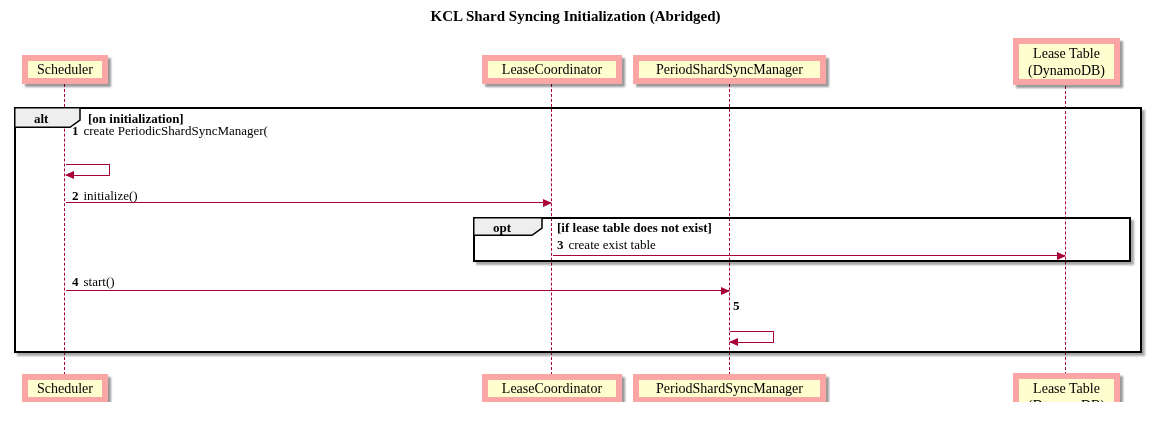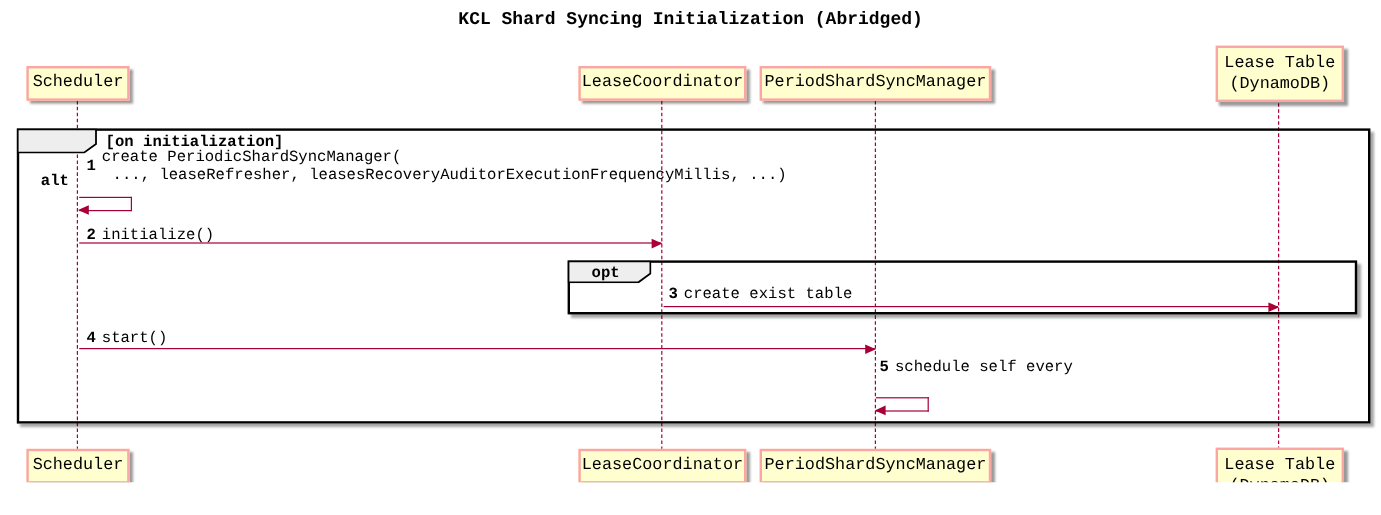--- a/index.html
+++ b/index.html
@@ -1,32 +1,32 @@
 <!DOCTYPE html>
 <html><head>
 <meta charset="utf-8">
 <style>
   html,body { margin:0; padding:0; background:#ffffff; }
   .canvas {
     position:relative; width:1151px; height:402px; background:#ffffff;
-    font-family:Liberation Mono, monospace; color:#000;
+    font-family:Liberation Serif, serif; color:#000;
     overflow:hidden;
   }
   .title {
     position:absolute; left:0; top:8px; width:1151px; text-align:center;
     font-size:15px; font-weight:bold;
   }
   
   .lifeline {
     position:absolute; width:0; border-left:1px dashed #A80036;
   }
   
   .pbox {
     position:absolute; box-sizing:border-box;
-    background:#FEFECE; border:2px solid #fca5a5;
+    background:#FEFECE; border:6px solid #fca5a5;
     box-shadow:3px 3px 2px rgba(0,0,0,0.4);
     display:flex; flex-direction:column; align-items:center; justify-content:center;
     font-size:14px; line-height:17px; text-align:center;
   }
   
   .frame {
     position:absolute; box-sizing:border-box; border:2px solid #000;
     box-shadow:3px 3px 2px rgba(0,0,0,0.35); background:transparent;
   }
   .frame-tab { position:absolute; left:-2px; top:-2px; }
@@ -69,21 +69,21 @@
   #p-sched-top  { left:22px;  top:55px;  width:86px;  height:29px; }
   #p-lc-top     { left:482px; top:55px;  width:140px; height:29px; }
   #p-psm-top    { left:633px; top:55px;  width:193px; height:29px; }
   #p-lt-top     { left:1013px;top:38px;  width:107px; height:47px; }
   #p-sched-bot  { left:22px;  top:374px; width:86px;  height:29px; }
   #p-lc-bot     { left:482px; top:374px; width:140px; height:29px; }
   #p-psm-bot    { left:633px; top:374px; width:193px; height:29px; }
   #p-lt-bot     { left:1013px;top:373px; width:107px; height:47px; }
 
   #alt-frame { left:14px; top:107px; width:1128px; height:246px; }
-  #alt-frame .frame-keyword  { left:18px; top:2px;margin-top:32px; }
+  #alt-frame .frame-keyword  { left:18px; top:2px; }
   #alt-frame .frame-condition{ left:72px; top:2px; }
   #opt-frame { left:473px; top:217px; width:658px; height:45px; }
   #opt-frame .frame-keyword  { left:18px; top:1px; }
   #opt-frame .frame-condition{ left:82px; top:1px; }
 
   #msg1-label { left:72px; top:123px; }
   #msg1-loop  { left:66px; top:164px; width:44px; height:12px; }
   #msg2-label { left:72px; top:188px; }
   #msg2-arrow { left:66px; top:202px; width:485px; }
   #msg3-label { left:557px; top:237px; }
@@ -115,27 +115,27 @@
     <span class="frame-condition">[on initialization]</span>
   </div>
 
   <div class="frame" id="opt-frame">
     <span class="frame-tab">
       <svg width="70" height="19" viewBox="0 0 70 19">
         <path d="M0.75,0.75 L69,0.75 L69,11 L59,18.25 L0.75,18.25 Z" fill="#EEEEEE" stroke="#000000" stroke-width="1.5"></path>
       </svg>
     </span>
     <span class="frame-keyword">opt</span>
+    <span class="frame-condition">[if lease table does not exist]</span>
   </div>
 
   <div class="msg-label msg-multi" id="msg1-label">
     <span class="msg-num">1</span>
     <span class="msg-lines">
       <span class="l1" style="display:block">create PeriodicShardSyncManager(</span>
-      <span class="l2" style="display:block">..., leaseRefresher, leasesRecoveryAuditorExecutionFrequencyMillis, ...)</span>
     </span>
   </div>
   <div class="selfloop" id="msg1-loop">
     <span class="head-left"></span>
   </div>
 
   <div class="msg-label" id="msg2-label">
     <span class="msg-num">2</span><span>initialize()</span>
   </div>
   <div class="arrow" id="msg2-arrow">
@@ -152,21 +152,20 @@
   <div class="msg-label" id="msg4-label">
     <span class="msg-num">4</span><span>start()</span>
   </div>
   <div class="arrow" id="msg4-arrow">
     <span class="head-right"></span>
   </div>
 
   <div class="msg-label msg-multi" id="msg5-label">
     <span class="msg-num">5</span>
     <span class="msg-lines">
-      <span class="l1" style="display:block">schedule self every</span>
     </span>
   </div>
   <div class="selfloop" id="msg5-loop">
     <span class="head-left"></span>
   </div>
 
   <div class="pbox" id="p-sched-top">
     <span>Scheduler</span>
   </div>
   <div class="pbox" id="p-lc-top">

